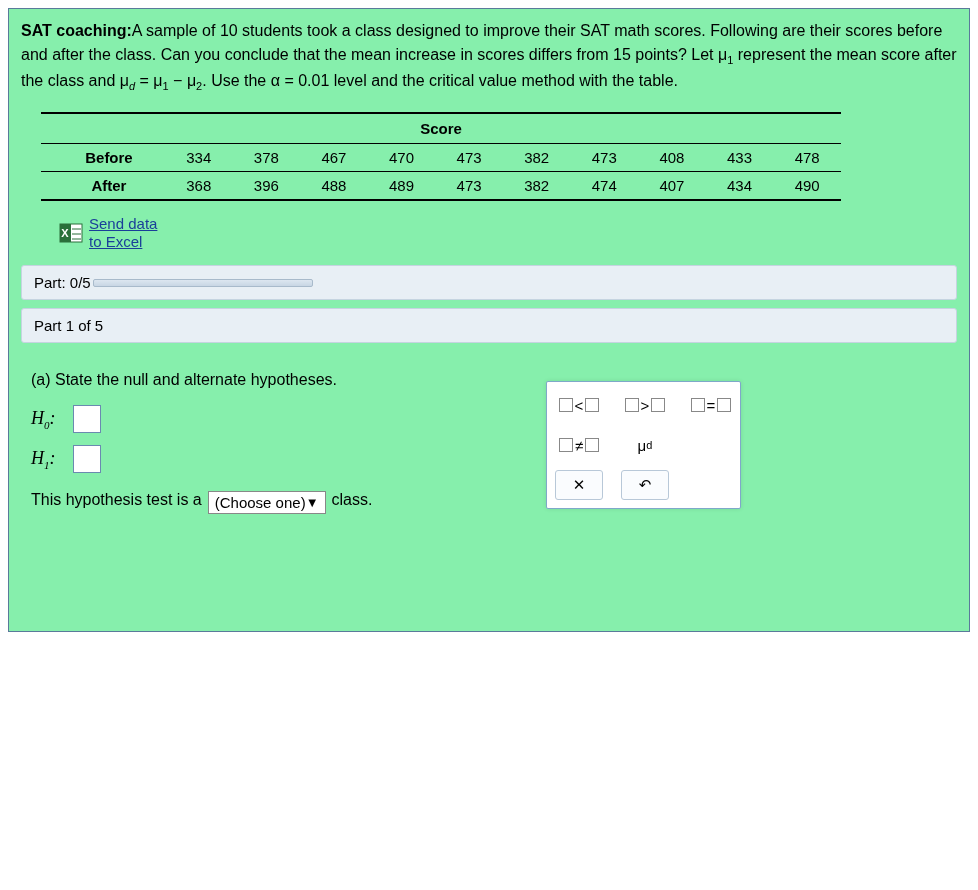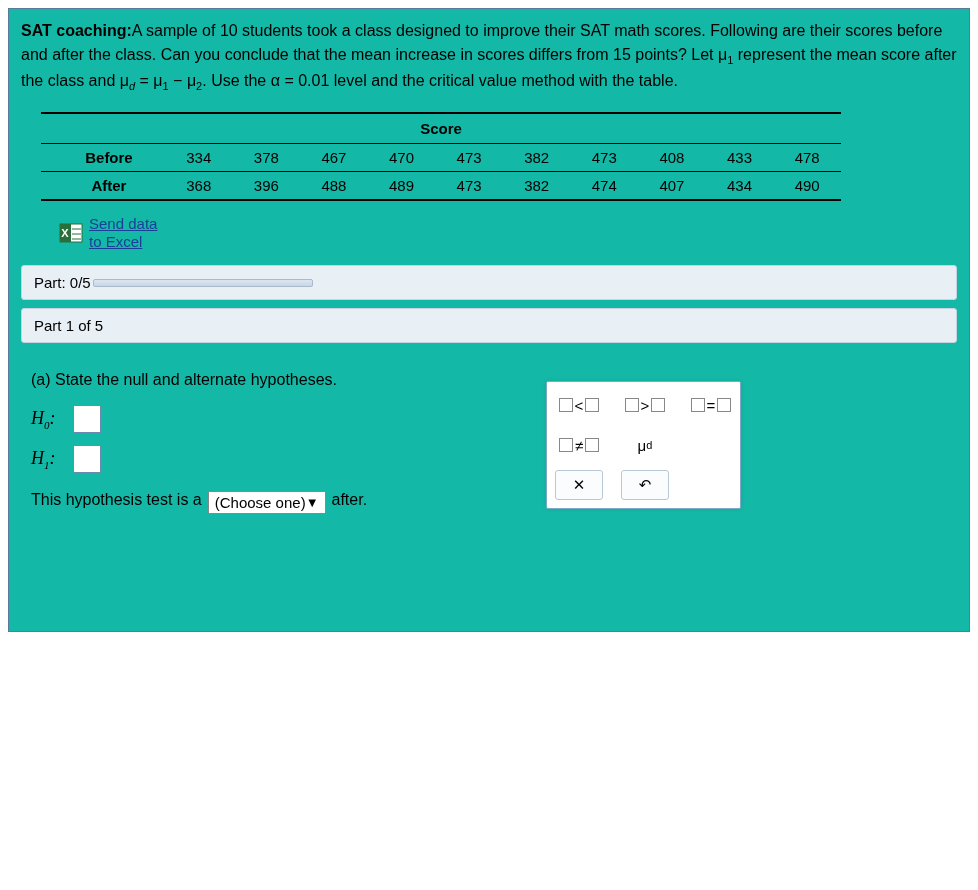--- a/index.html
+++ b/index.html
@@ -5,21 +5,21 @@
     * { box-sizing: border-box; margin: 0; padding: 0; }
     body {
       font-family: Verdana, Arial, sans-serif;
       font-size: 15px;
       background: #fff;
       width: 978px;
       padding: 8px;
     }
     .main-border {
       border: 1px solid #5a7a9a;
-      background: #14b8a6;
+      background: #86efac;
       padding: 10px 12px 20px 12px;
     }
     .problem-text {
       font-size: 16px;
       line-height: 1.5;
       margin-bottom: 18px;
     }
     .problem-text b { font-weight: bold; }
     .sub { font-size: 11px; vertical-align: sub; }
     .data-table-wrap {
@@ -242,21 +242,21 @@
       </span>
       <span class="input-box"></span>
     </div>
 
     <div class="sentence">
       <span>This hypothesis test is a </span>
       <span class="dropdown">
         <span>(Choose one)</span>
         <span class="arrow">▼</span>
       </span>
-      <span> after.</span>
+      <span> class.</span>
     </div>
 
     <div class="palette" style="top:30px">
       <div class="palette-rows">
         <div class="palette-row">
           <span class="pal-btn">
               <span class="small-box"></span>
               <span>&lt;</span>
               <span class="small-box"></span>
             </span>

